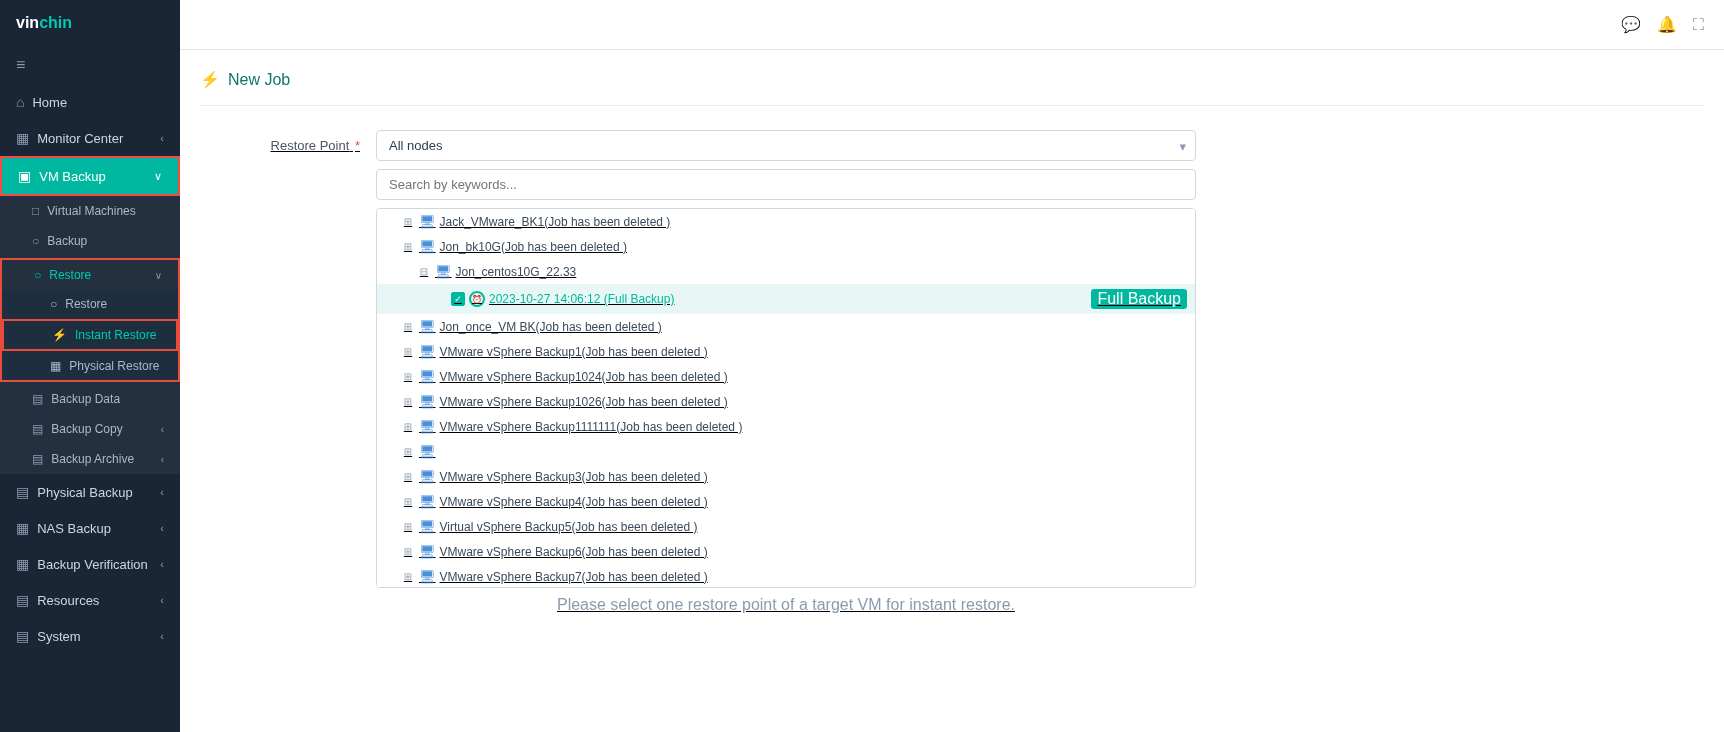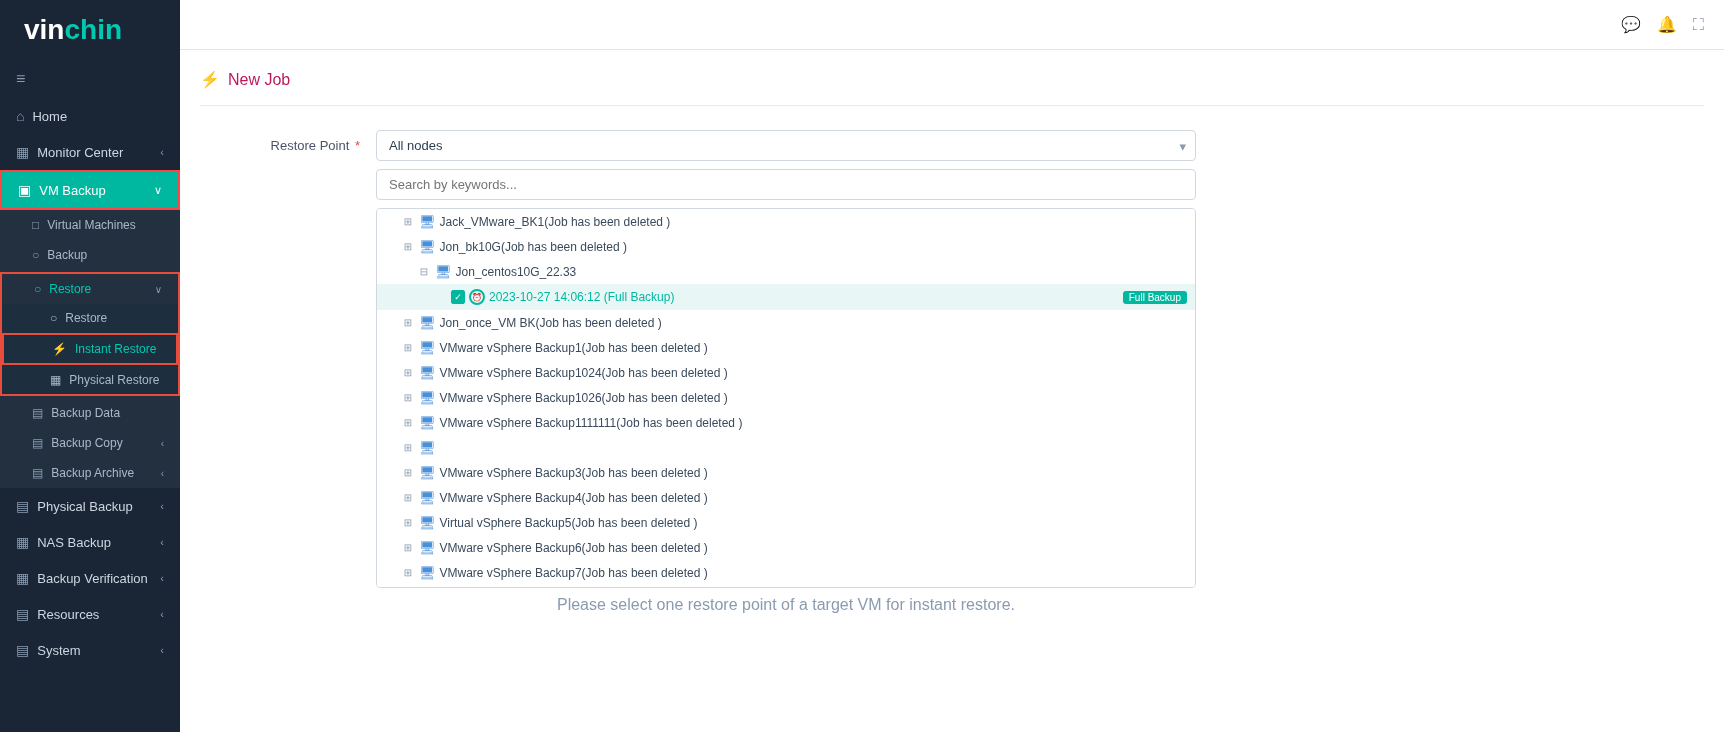--- a/index.html
+++ b/index.html
@@ -16,21 +16,21 @@
       height: 100%;
       overflow-y: auto;
     }
     .sidebar-logo {
       background: #1a2535;
       padding: 14px 16px;
       display: flex;
       align-items: center;
       gap: 6px;
     }
-    .logo-text { color: white; font-size: 28px; font-weight: bold; margin-left: 8px; }
+    .logo-text { color: white; font-size: 16px; font-weight: bold; }
     .logo-text span.vin { color: white; }
     .logo-text span.chin { color: #00c9b1; }
 
     .sidebar-toggle {
       padding: 10px 16px;
       cursor: pointer;
       color: #8a9bb0;
       font-size: 16px;
     }
 
@@ -116,24 +116,25 @@
 
     .page-header {
       display: flex;
       align-items: center;
       gap: 8px;
       margin-bottom: 24px;
       padding-bottom: 16px;
       border-bottom: 1px solid #e8ecf0;
     }
     .page-header .icon { color: #00c9b1; font-size: 16px; }
-    .page-title { font-size: 16px; color: #be185d; font-weight: 500; }
+    .page-title { font-size: 16px; color: #0f766e; font-weight: 500; }
 
     .form-section {
       padding: 0 40px;
+      text-decoration: underline;
     }
 
     .form-row {
       display: flex;
       align-items: flex-start;
       margin-bottom: 16px;
       gap: 16px;
     }
 
     .form-label {
@@ -197,21 +198,21 @@
     .tree-toggle { font-size: 10px; color: #8a9bb0; width: 14px; text-align: center; flex-shrink: 0; }
     .tree-icon { font-size: 13px; flex-shrink: 0; }
     .tree-label { flex: 1; }
 
     .tree-item.selected { background: #e8f7f5; }
     .tree-item.selected .tree-label { color: #00b8a0; }
 
     .backup-badge {
       background: #00b8a0;
       color: white;
-      font-size: 10px;
+      font-size: 16px;
       padding: 1px 6px;
       border-radius: 3px;
       margin-left: 4px;
     }
 
     .checkbox-icon {
       width: 14px;
       height: 14px;
       border: 1px solid #00b8a0;
       border-radius: 2px;

